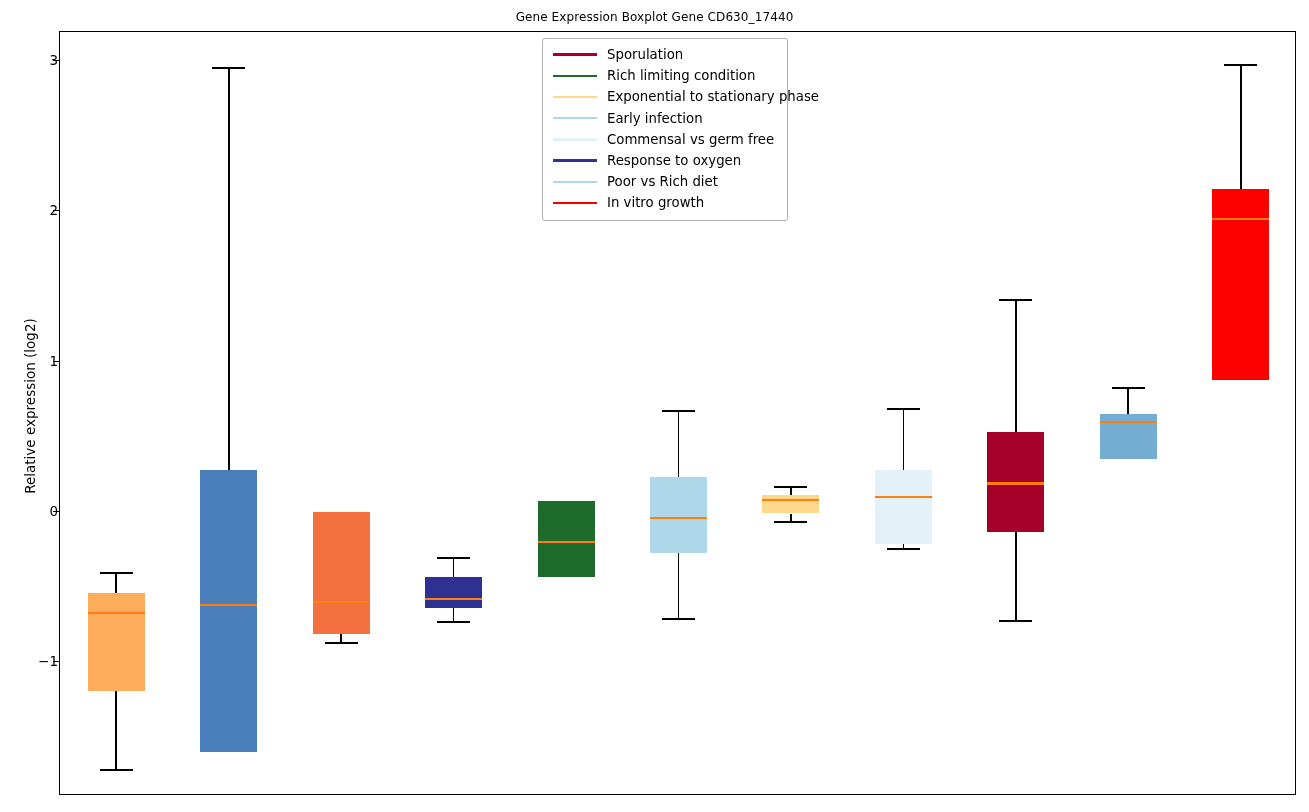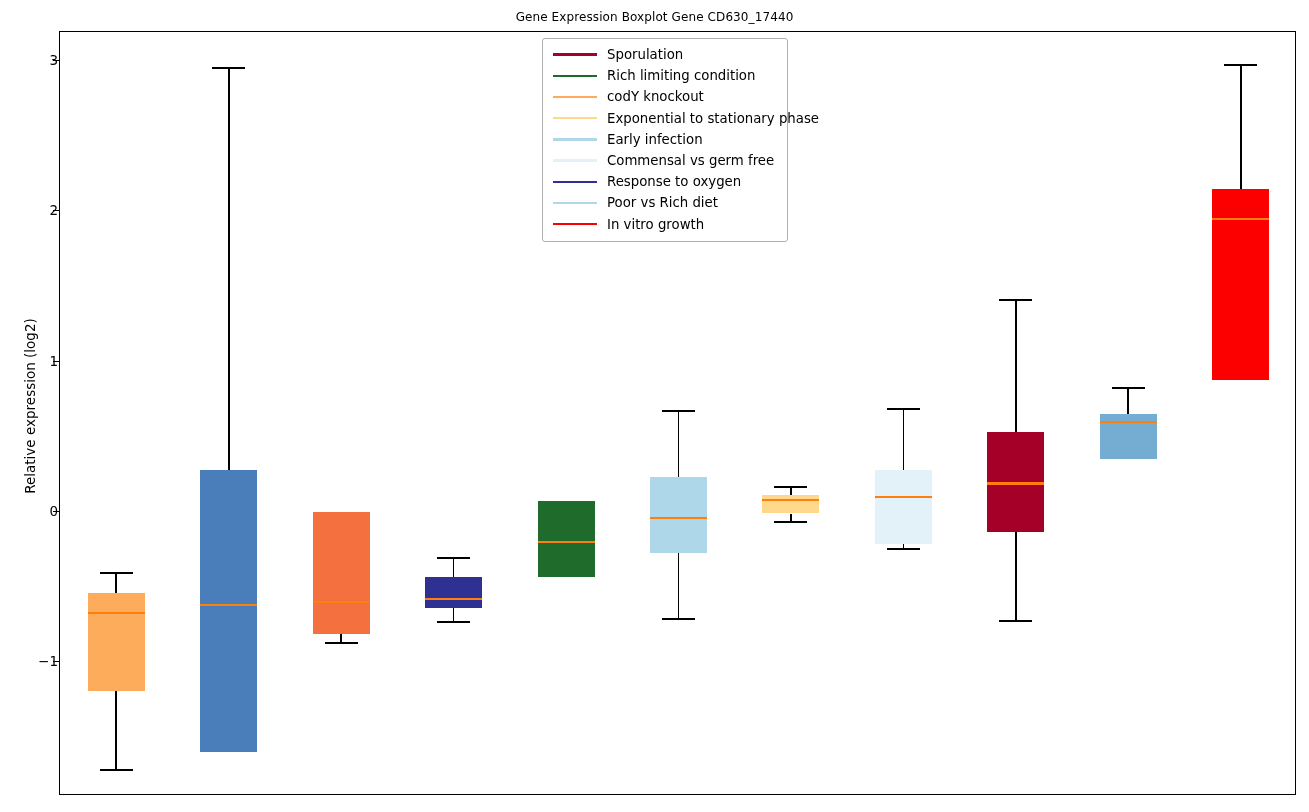--- a/index.html
+++ b/index.html
@@ -233,24 +233,20 @@
     <div id="legend-rows">
         <div class="legend-row">
           <span class="legend-swatch" style="background: rgb(165, 0, 40);"></span>
           <span class="legend-text">Sporulation</span>
         </div>
         <div class="legend-row">
           <span class="legend-swatch" style="background: rgb(31, 107, 43);"></span>
           <span class="legend-text">Rich limiting condition</span>
         </div>
         <div class="legend-row">
-          <span class="legend-swatch" style="background: rgb(253, 172, 92);"></span>
-          <span class="legend-text">codY knockout</span>
-        </div>
-        <div class="legend-row">
           <span class="legend-swatch" style="background: rgb(255, 216, 140);"></span>
           <span class="legend-text">Exponential to stationary phase</span>
         </div>
         <div class="legend-row">
           <span class="legend-swatch" style="background: rgb(174, 216, 234);"></span>
           <span class="legend-text">Early infection</span>
         </div>
         <div class="legend-row">
           <span class="legend-swatch" style="background: rgb(227, 241, 248);"></span>
           <span class="legend-text">Commensal vs germ free</span>

